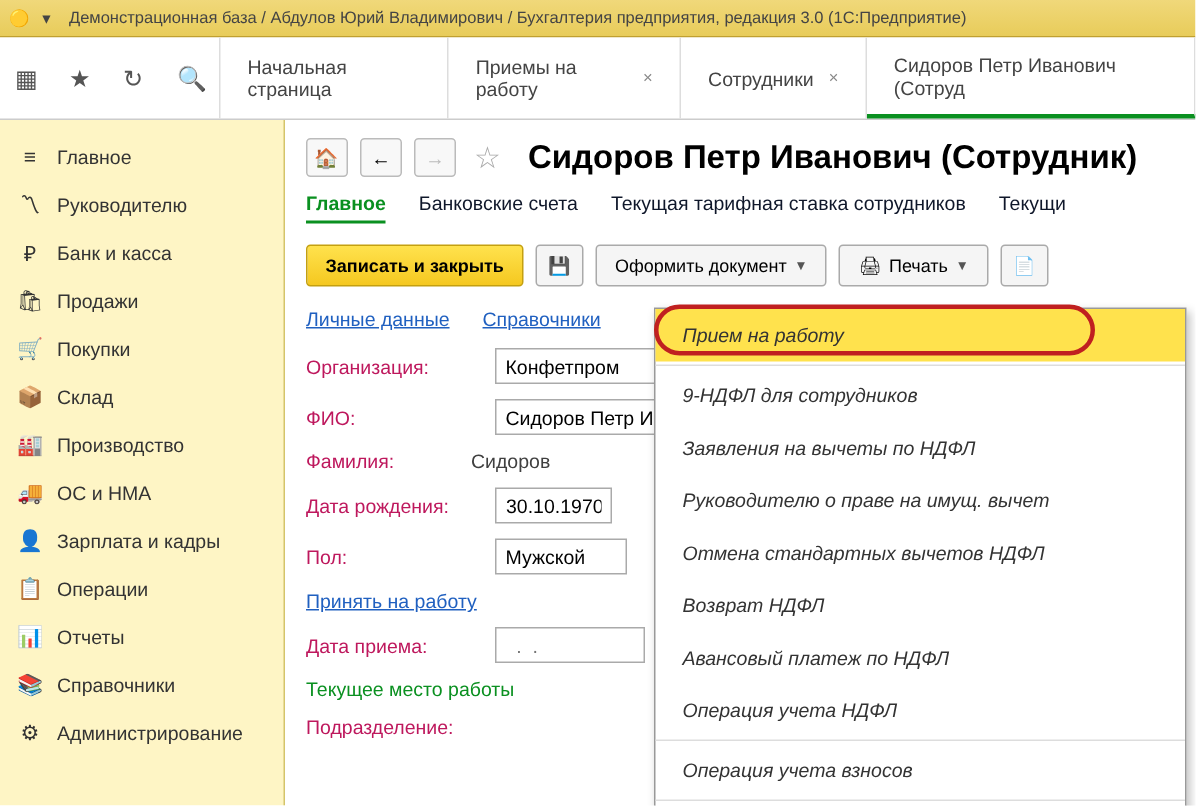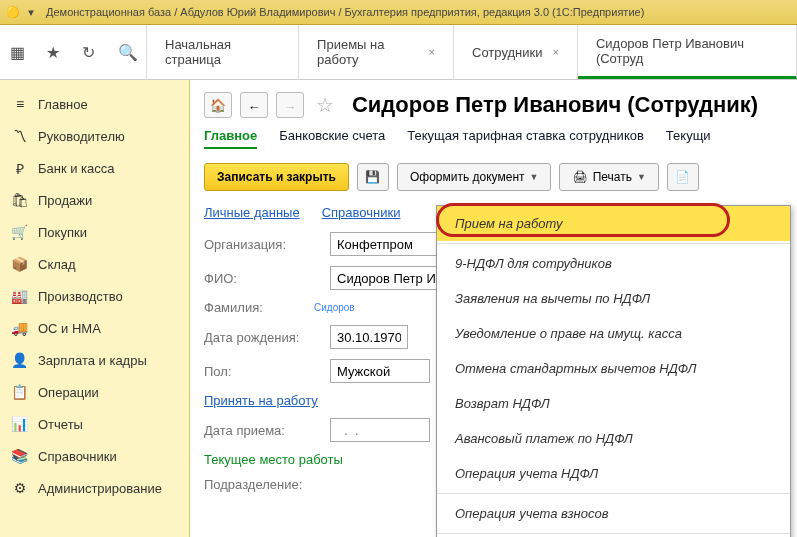--- a/index.html
+++ b/index.html
@@ -35,26 +35,26 @@
 .action-row { display: flex; gap: 8px; margin-bottom: 14px; align-items: center; }
 .btn { height: 28px; padding: 0 12px; border: 1px solid #aaa; border-radius: 3px; background: #f5f5f5; font-size: 12px; display: flex; align-items: center; cursor: pointer; gap: 5px; }
 .btn.primary { background: linear-gradient(#ffe24d, #f5c820); border-color: #c4a010; font-weight: bold; }
 .btn.icon-only { width: 32px; padding: 0; justify-content: center; }
 .dd-arrow { font-size: 9px; color: #555; }
 
 .sub-links { display: flex; gap: 22px; margin-bottom: 12px; font-size: 13px; }
 .sub-link { color: #2060c0; text-decoration: underline; cursor: pointer; }
 
 .form-row { display: flex; align-items: center; margin-bottom: 10px; font-size: 13px; }
-.form-label { width: 110px; color: #737373; }
+.form-label { width: 110px; color: #be185d; }
 .form-input { height: 24px; border: 1px solid #aaa; padding: 0 6px; font-size: 13px; margin-left: 16px; }
 .w170 { width: 170px; }
 .w230 { width: 170px; }
 .section-label { color: #0a9020; font-size: 13px; margin: 6px 0 10px; }
-.subsection { color: #3b82f6; font-size: 10px; }
+.subsection { color: #404040; font-size: 13px; }
 
 .dropdown-menu { position: absolute; left: 436px; top: 205px; width: 355px; background: #fff; border: 1px solid #999; box-shadow: 2px 2px 6px rgba(0,0,0,0.25); z-index: 100; }
 .dd-item { padding: 10px 18px; font-size: 13px; color: #333; cursor: pointer; font-style: italic; }
 .dd-item.highlighted { background: #ffe24d; }
 .dd-sep { height: 1px; background: #ddd; margin: 2px 0; }
 .callout { position: absolute; left: 436px; top: 203px; width: 294px; height: 34px; border: 3px solid #c02020; border-radius: 18px; z-index: 101; pointer-events: none; }
 
 .link { color: #2060c0; text-decoration: underline; cursor: pointer; }
 </style>
 </head>
@@ -194,42 +194,42 @@
     <div class="form-row">
         <span class="form-label">Фамилия:</span>
         <span class="subsection">Сидоров</span>
       </div>
     <div class="form-row">
         <span class="form-label">Дата рождения:</span>
         <input class="form-input" style="width: 78px;" value="30.10.1970">
       </div>
     <div class="form-row">
         <span class="form-label">Пол:</span>
-        <input class="form-input" style="width: 100px;" value="Мужской">
+        <input class="form-input" style="width: 88px;" value="Мужской">
       </div>
     <div class="form-row">
         <span class="link">Принять на работу</span>
       </div>
     <div class="form-row">
         <span class="form-label">Дата приема:</span>
         <input class="form-input" style="width: 100px;" placeholder="  .  .    ">
       </div>
     <div class="section-label">Текущее место работы</div>
     <div class="form-row">
         <span class="form-label">Подразделение:</span>
       </div>
   </div>
 </div>
 
 <div class="dropdown-menu">
   <div class="dd-item highlighted">Прием на работу</div>
   <div class="dd-sep"></div>
   <div class="dd-item">9-НДФЛ для сотрудников</div>
   <div class="dd-item">Заявления на вычеты по НДФЛ</div>
-  <div class="dd-item">Уведомление о праве на имущ. касса</div>
+  <div class="dd-item">Руководителю о праве на имущ. вычет</div>
   <div class="dd-item">Отмена стандартных вычетов НДФЛ</div>
   <div class="dd-item">Возврат НДФЛ</div>
   <div class="dd-item">Авансовый платеж по НДФЛ</div>
   <div class="dd-item">Операция учета НДФЛ</div>
   <div class="dd-sep"></div>
   <div class="dd-item">Операция учета взносов</div>
   <div class="dd-sep"></div>
   <div class="dd-item">Заявление сотрудника на выплату пособия</div>
 </div>
 <div class="callout"></div>

